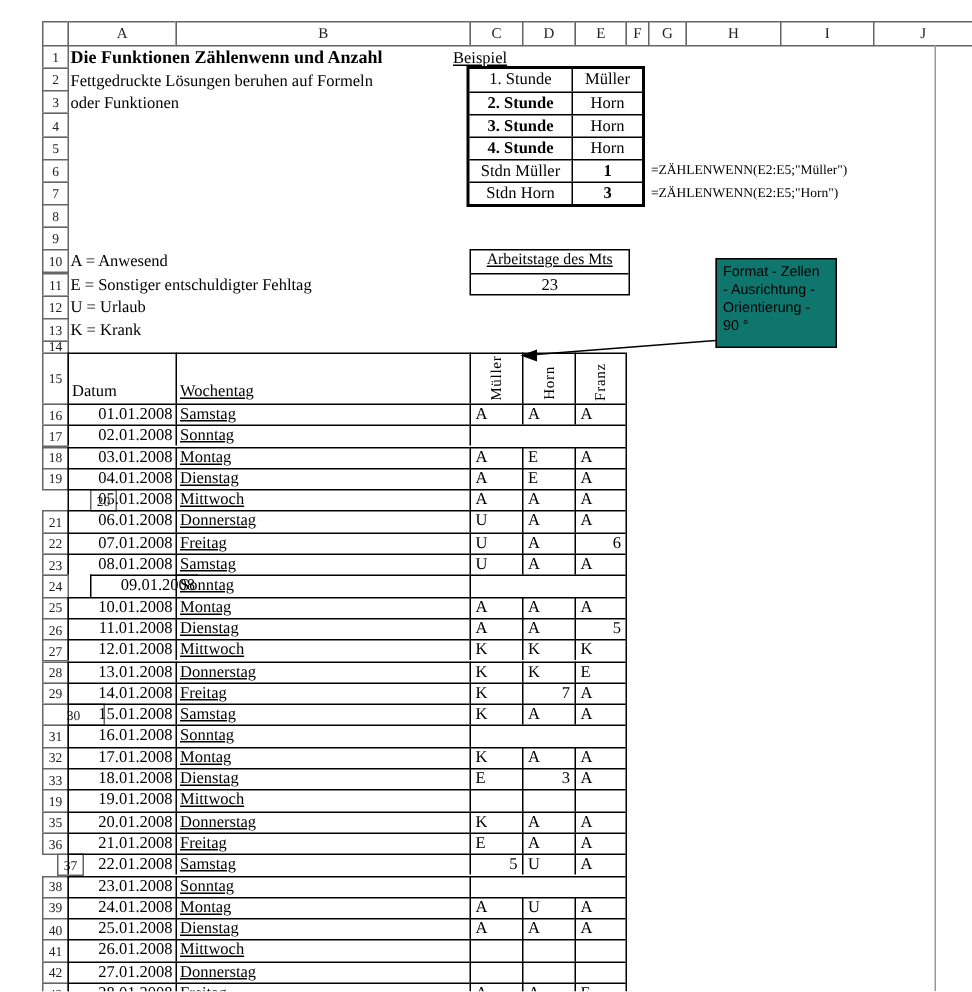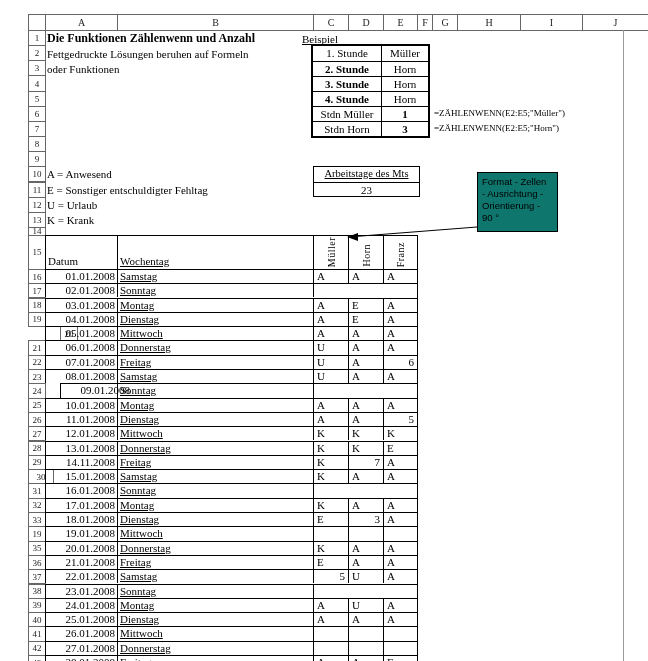--- a/index.html
+++ b/index.html
@@ -85,28 +85,28 @@
       <div class="hd rn" style="left: 28px; top: 326.1px; width: 18px; height: 15.3px; margin-left: 32px;">20</div>
       <div class="hd rn" style="left: 28px; top: 340.4px; width: 18px; height: 15.3px;">21</div>
       <div class="hd rn" style="left: 28px; top: 354.7px; width: 18px; height: 15.3px;">22</div>
       <div class="hd rn" style="left: 28px; top: 369px; width: 18px; height: 15.3px;">23</div>
       <div class="hd rn" style="left: 28px; top: 383.3px; width: 18px; height: 15.3px;">24</div>
       <div class="hd rn" style="left: 28px; top: 397.6px; width: 18px; height: 15.3px;">25</div>
       <div class="hd rn" style="left: 28px; top: 411.9px; width: 18px; height: 15.3px;">26</div>
       <div class="hd rn" style="left: 28px; top: 426.2px; width: 18px; height: 15.3px;">27</div>
       <div class="hd rn" style="left: 28px; top: 440.5px; width: 18px; height: 15.3px;">28</div>
       <div class="hd rn" style="left: 28px; top: 454.8px; width: 18px; height: 15.3px;">29</div>
-      <div class="hd rn" style="left: 28px; top: 469.1px; width: 26px; height: 15.3px;">30</div>
+      <div class="hd rn" style="left: 28px; top: 469.1px; width: 42px; height: 15.3px;">30</div>
       <div class="hd rn" style="left: 28px; top: 483.4px; width: 18px; height: 15.3px;">31</div>
       <div class="hd rn" style="left: 28px; top: 497.7px; width: 18px; height: 15.3px;">32</div>
       <div class="hd rn" style="left: 28px; top: 512px; width: 18px; height: 15.3px;">33</div>
       <div class="hd rn" style="left: 28px; top: 526.3px; width: 18px; height: 15.3px;">19</div>
       <div class="hd rn" style="left: 28px; top: 540.6px; width: 18px; height: 15.3px;">35</div>
       <div class="hd rn" style="left: 28px; top: 554.9px; width: 18px; height: 15.3px;">36</div>
-      <div class="hd rn" style="left: 28px; top: 569.2px; width: 18px; height: 15.3px;">37</div>
+      <div class="hd rn" style="left: 38px; top: 569.2px; width: 18px; height: 15.3px;">37</div>
       <div class="hd rn" style="left: 28px; top: 583.5px; width: 18px; height: 15.3px;">38</div>
       <div class="hd rn" style="left: 28px; top: 597.8px; width: 18px; height: 15.3px;">39</div>
       <div class="hd rn" style="left: 28px; top: 612.1px; width: 18px; height: 15.3px;">40</div>
       <div class="hd rn" style="left: 28px; top: 626.4px; width: 18px; height: 15.3px;">41</div>
       <div class="hd rn" style="left: 28px; top: 640.7px; width: 18px; height: 15.3px;">42</div>
       <div class="hd rn" style="left: 28px; top: 655px; width: 18px; height: 15.3px;">43</div>
     </div>
 
   <div class="txt" id="title">Die Funktionen Zählenwenn und Anzahl</div>
   <div class="txt" id="intro1">Fettgedruckte Lösungen beruhen auf Formeln</div>
@@ -234,21 +234,21 @@
       <div class="acell date" style="left: 45px; top: 426.2px; width: 72px; height: 14.3px;">12.01.2008</div>
       <div class="acell day" style="left: 117px; top: 426.2px; width: 196px; height: 14.3px;">Mittwoch</div>
       <div class="acell mark" style="left: 313px; top: 426.2px; width: 35px; height: 14.3px;">K</div>
       <div class="acell mark" style="left: 348px; top: 426.2px; width: 35px; height: 14.3px;">K</div>
       <div class="acell mark" style="left: 383px; top: 426.2px; width: 34px; height: 14.3px;">K</div>
       <div class="acell date" style="left: 45px; top: 440.5px; width: 72px; height: 14.3px;">13.01.2008</div>
       <div class="acell day" style="left: 117px; top: 440.5px; width: 196px; height: 14.3px;">Donnerstag</div>
       <div class="acell mark" style="left: 313px; top: 440.5px; width: 35px; height: 14.3px;">K</div>
       <div class="acell mark" style="left: 348px; top: 440.5px; width: 35px; height: 14.3px;">K</div>
       <div class="acell mark" style="left: 383px; top: 440.5px; width: 34px; height: 14.3px;">E</div>
-      <div class="acell date" style="left: 45px; top: 454.8px; width: 72px; height: 14.3px;">14.11.2008</div>
+      <div class="acell date" style="left: 45px; top: 454.8px; width: 72px; height: 14.3px;">14.01.2008</div>
       <div class="acell day" style="left: 117px; top: 454.8px; width: 196px; height: 14.3px;">Freitag</div>
       <div class="acell mark" style="left: 313px; top: 454.8px; width: 35px; height: 14.3px;">K</div>
       <div class="acell mark num" style="left: 348px; top: 454.8px; width: 35px; height: 14.3px;">7</div>
       <div class="acell mark" style="left: 383px; top: 454.8px; width: 34px; height: 14.3px;">A</div>
       <div class="acell date" style="left: 45px; top: 469.1px; width: 72px; height: 14.3px;">15.01.2008</div>
       <div class="acell day" style="left: 117px; top: 469.1px; width: 196px; height: 14.3px;">Samstag</div>
       <div class="acell mark" style="left: 313px; top: 469.1px; width: 35px; height: 14.3px;">K</div>
       <div class="acell mark" style="left: 348px; top: 469.1px; width: 35px; height: 14.3px;">A</div>
       <div class="acell mark" style="left: 383px; top: 469.1px; width: 34px; height: 14.3px;">A</div>
       <div class="acell date" style="left: 45px; top: 483.4px; width: 72px; height: 14.3px;">16.01.2008</div>

